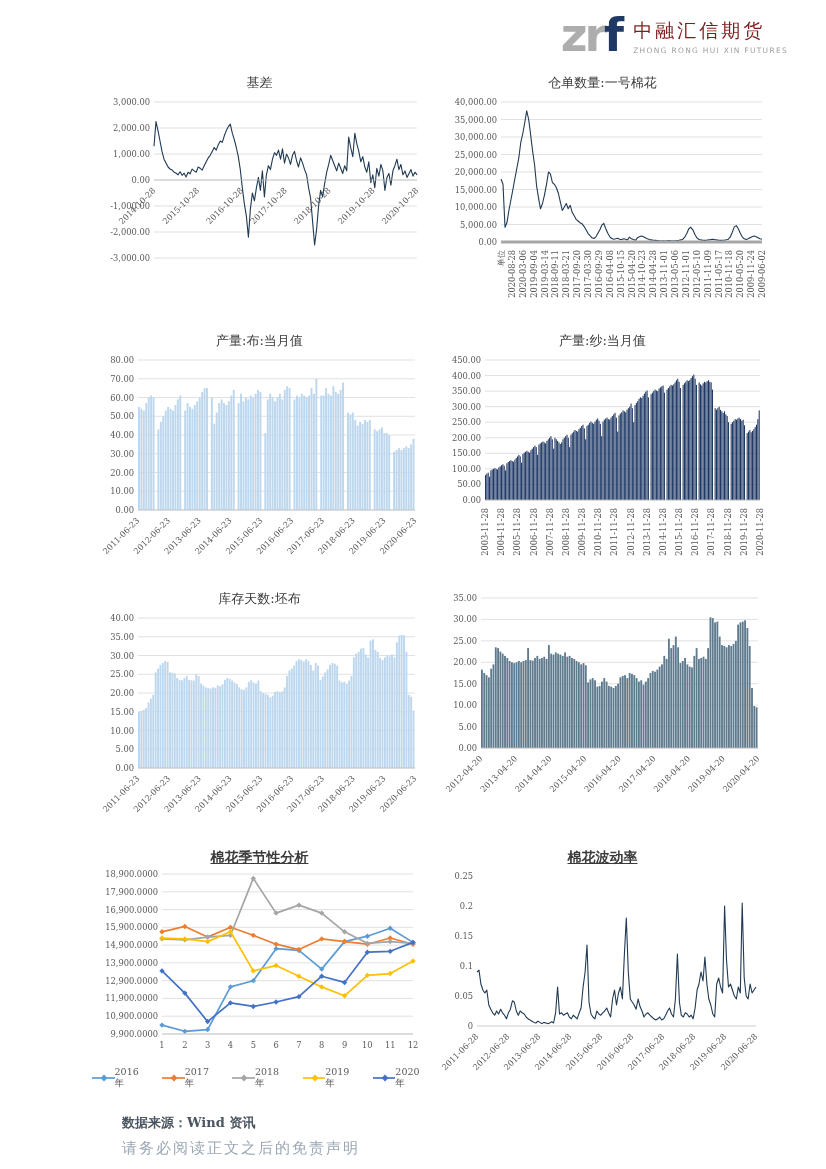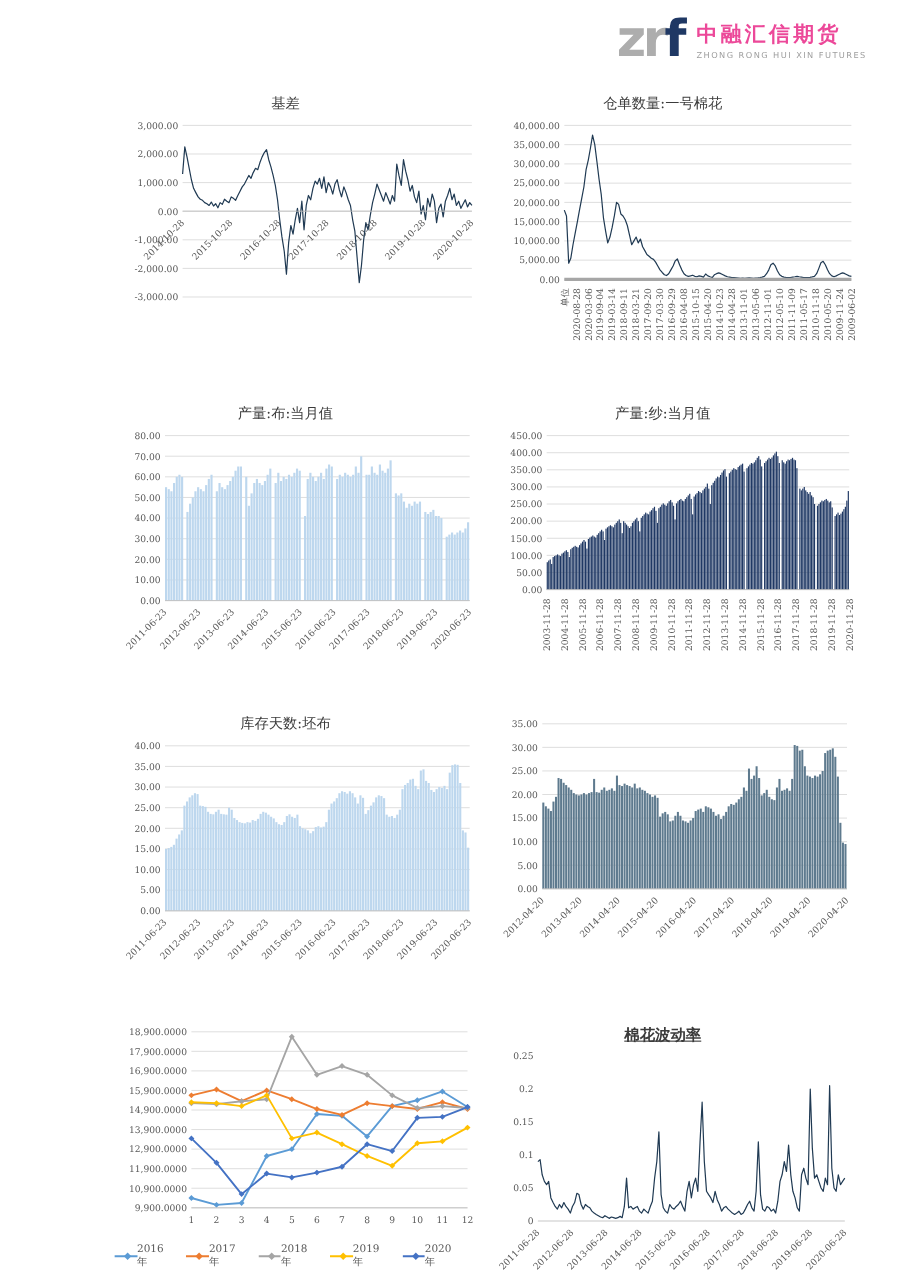--- a/index.html
+++ b/index.html
@@ -5,25 +5,25 @@
   html,body{margin:0;padding:0;background:#ffffff;}
   .page{position:relative;width:826px;height:1169px;background:#fff;overflow:hidden;
         font-family:"DejaVu Serif",serif;}
   
   header{display:flex;justify-content:flex-end;padding:14px 38px 0 0;height:58px;box-sizing:border-box;}
   .logo{display:flex;align-items:center;gap:12px;}
   .logo-mark{font-family:"DejaVu Sans",sans-serif;font-weight:bold;font-size:46px;line-height:.9;letter-spacing:-3px;}
   .logo-mark .zr{color:#ADADAD;}
   .logo-mark .f{color:#1F3864;}
   .logo-names{display:flex;flex-direction:column;}
-  .logo-cn{font-family:"DejaVu Sans",sans-serif;font-size:19px;font-weight:bold;color:#ec4899;letter-spacing:3px;}
+  .logo-cn{font-family:"DejaVu Sans",sans-serif;font-size:19px;font-weight:normal;color:#7f1d1d;letter-spacing:3px;}
   .logo-en{font-family:"DejaVu Sans",sans-serif;font-size:7.5px;color:#9E9E9E;letter-spacing:1.3px;margin-top:2px;}
   
   .grid{display:grid;grid-template-columns:335px 335px;column-gap:8px;margin:14px 0 0 92px;}
-  figure{margin:12px;height:258px;}
+  figure{margin:0;height:258px;}
   .chart-title{text-align:center;font-size:13px;color:#3B3B3B;margin:2px 0 0 0;line-height:18px;}
   .chart-title.u{text-decoration:underline;font-size:14px;font-weight:600;}
   svg.plot{display:block;}
   .tick{font-family:"DejaVu Serif",serif;font-size:8.3px;fill:#595959;}
   .legend{display:flex;justify-content:center;gap:16px;align-items:center;
           font-size:9.5px;color:#595959;margin-top:2px;}
   .legend-item{display:flex;align-items:center;gap:0;}
   
   footer{margin:10px 0 0 122px;}
   .src{font-size:13px;font-weight:bold;color:#4A5560;}
@@ -798,20 +798,21 @@
           <rect x="309.15" y="32.3" width="1.85" height="127.7" fill="#5E7A8E"></rect>
           <rect x="311.46" y="40.0" width="1.85" height="120.0" fill="#5E7A8E"></rect>
           <rect x="313.77" y="58.0" width="1.85" height="102.0" fill="#5E7A8E"></rect>
           <rect x="316.07" y="100.0" width="1.85" height="60.0" fill="#5E7A8E"></rect>
           <rect x="318.38" y="118.0" width="1.85" height="42.0" fill="#5E7A8E"></rect>
           <rect x="320.69" y="119.3" width="1.85" height="40.7" fill="#5E7A8E"></rect>
           <line x1="46" x2="323" y1="160" y2="160" stroke="#BFBFBF" stroke-width="0.8"></line>
         </svg>
     </figure>
     <figure>
+      <figcaption class="chart-title u">棉花季节性分析</figcaption>
       <svg class="plot" width="335" height="198" viewBox="0 0 335 198">
           <line x1="70" x2="321" y1="8" y2="8" stroke="#D9D9D9" stroke-width="0.8"></line>
           <text x="66" y="11" text-anchor="end" class="tick">18,900.0000</text>
           <line x1="70" x2="321" y1="25.77777777777778" y2="25.77777777777778" stroke="#D9D9D9" stroke-width="0.8"></line>
           <text x="66" y="28.77777777777778" text-anchor="end" class="tick">17,900.0000</text>
           <line x1="70" x2="321" y1="43.55555555555556" y2="43.55555555555556" stroke="#D9D9D9" stroke-width="0.8"></line>
           <text x="66" y="46.55555555555556" text-anchor="end" class="tick">16,900.0000</text>
           <line x1="70" x2="321" y1="61.333333333333336" y2="61.333333333333336" stroke="#D9D9D9" stroke-width="0.8"></line>
           <text x="66" y="64.33333333333334" text-anchor="end" class="tick">15,900.0000</text>
           <line x1="70" x2="321" y1="79.11111111111111" y2="79.11111111111111" stroke="#D9D9D9" stroke-width="0.8"></line>

